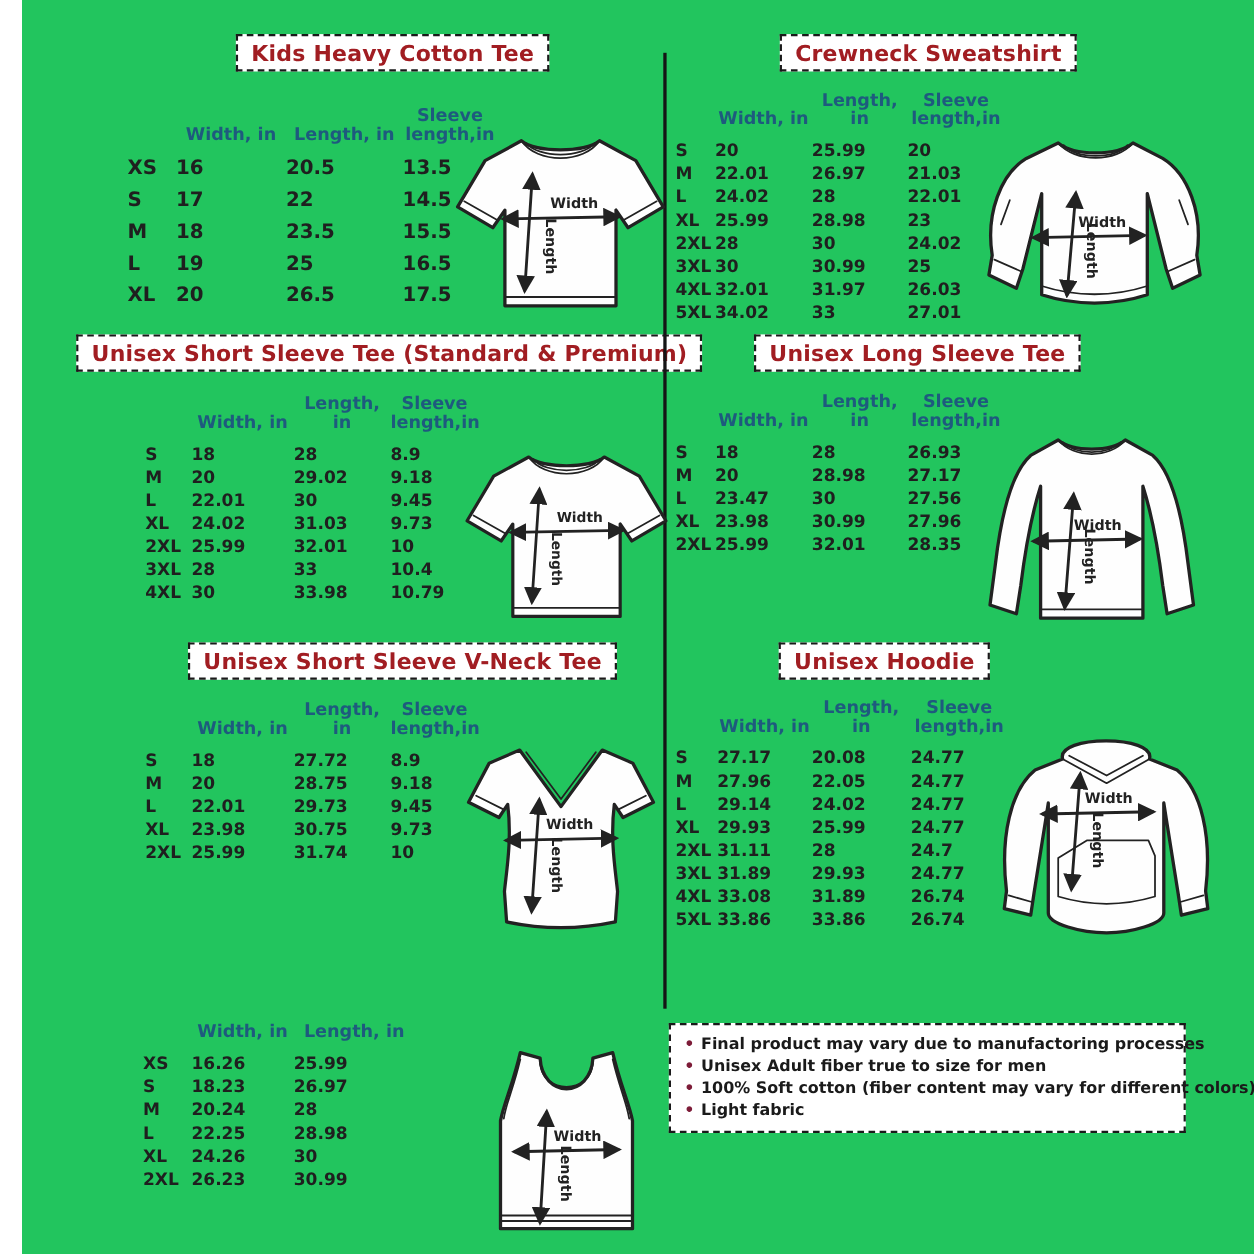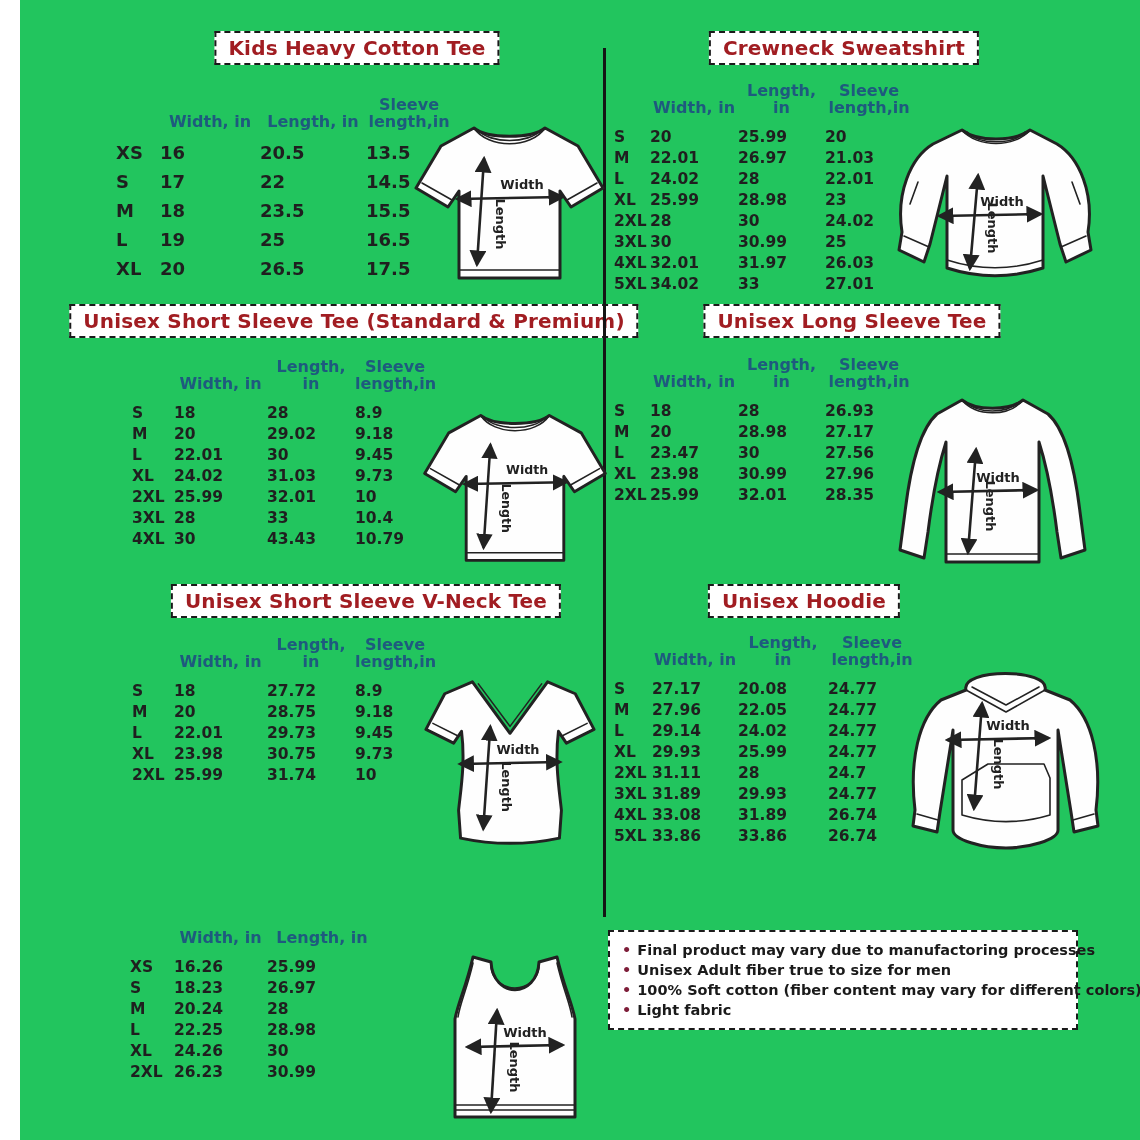--- a/index.html
+++ b/index.html
@@ -56,21 +56,21 @@
     <defs>
       <marker id="arr" viewBox="0 0 10 10" refX="8" refY="5" markerWidth="6.5" markerHeight="6.5" orient="auto-start-reverse">
         <path d="M0,0 L10,5 L0,10 z" fill="#222" stroke="none"></path>
       </marker>
     </defs>
   </svg>
 
   <div class="title-box" style="left:337px;top:31px;">Kids Heavy Cotton Tee</div>
   <div class="title-box" style="left:824px;top:31px;">Crewneck Sweatshirt</div>
   <div class="title-box" style="left:334px;top:304px;">Unisex Short Sleeve Tee (Standard &amp; Premium)</div>
-  <div class="title-box" style="left:832px;top:304px;text-align:right;">Unisex Long Sleeve Tee</div>
+  <div class="title-box" style="left:814px;top:304px;text-align:right;">Unisex Long Sleeve Tee</div>
   <div class="title-box" style="left:346px;top:584px;">Unisex Short Sleeve V-Neck Tee</div>
   <div class="title-box" style="left:784px;top:584px;">Unisex Hoodie</div>
 
   <div class="stable t-kids">
       <div class="th corner"></div>
       <div class="th">Width, in</div>
       <div class="th">Length, in</div>
       <div class="th">Sleeve length,in</div>
       <div class="tc c0">XS</div>
       <div class="tc cv">16</div>
@@ -155,21 +155,21 @@
       <div class="tc c0">2XL</div>
       <div class="tc cv">25.99</div>
       <div class="tc cv">32.01</div>
       <div class="tc cv">10</div>
       <div class="tc c0">3XL</div>
       <div class="tc cv">28</div>
       <div class="tc cv">33</div>
       <div class="tc cv">10.4</div>
       <div class="tc c0">4XL</div>
       <div class="tc cv">30</div>
-      <div class="tc cv">43.43</div>
+      <div class="tc cv">33.98</div>
       <div class="tc cv">10.79</div>
     </div>
   <div class="stable t-long">
       <div class="th corner"></div>
       <div class="th">Width, in</div>
       <div class="th">Length, in</div>
       <div class="th">Sleeve length,in</div>
       <div class="tc c0">S</div>
       <div class="tc cv">18</div>
       <div class="tc cv">28</div>

